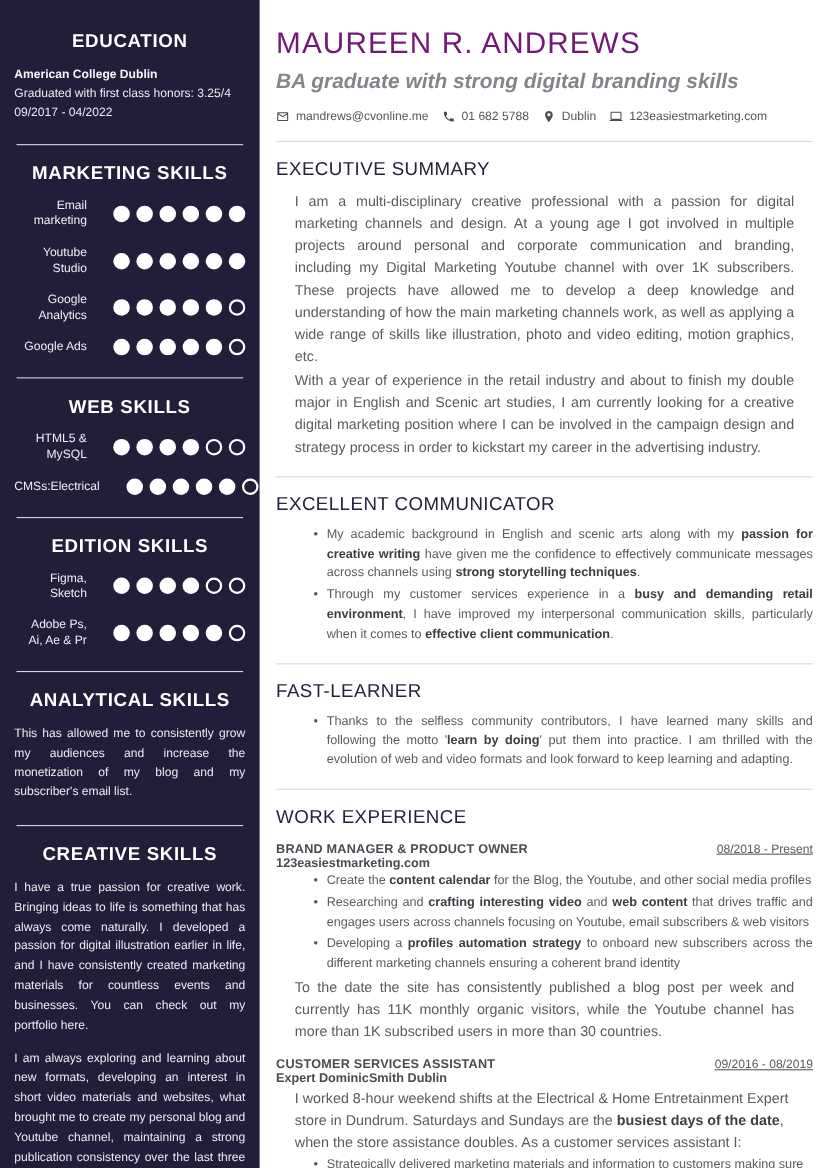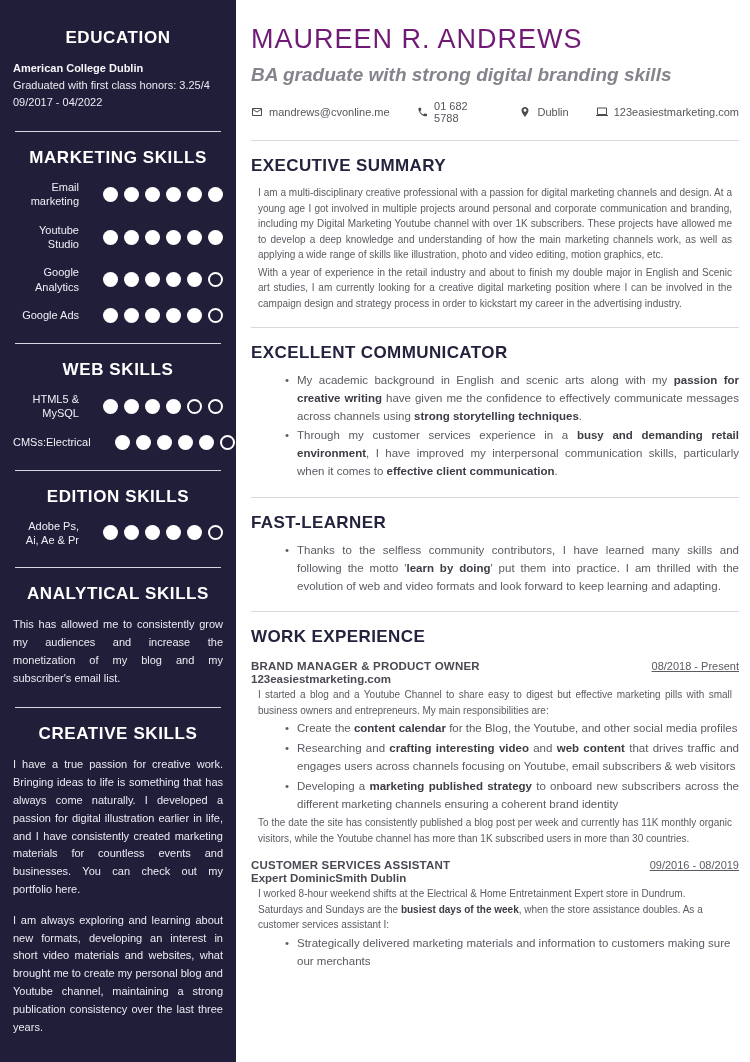--- a/index.html
+++ b/index.html
@@ -19,26 +19,26 @@
   .skill-dots{display:flex;gap:6px;flex-shrink:0;align-items:center;}
   .dot{width:15px;height:15px;border-radius:50%;box-sizing:border-box;}
   .dot.filled{background:#ffffff;}
   .dot.empty{border:2px solid #ffffff;background:transparent;}
   .sb-para{font-size:11px;line-height:1.62;text-align:justify;color:#eceaf2;margin:0 0 13px;}
 
   
   .main{flex:1;box-sizing:border-box;padding:24px 11px 0 15px;color:#5a5a62;overflow:hidden;}
   .name{font-size:27px;font-weight:normal;color:#701a75;letter-spacing:1px;margin:0;line-height:1.15;}
   .tagline{font-size:19px;font-style:italic;color:#84848c;margin:9px 0 0;font-weight:bold;}
-  .contacts{display:flex;align-items:center;gap:27px;margin:14px 0 0;font-size:11px;color:#55555c;}
+  .contacts{display:flex;align-items:center;gap:12px;margin:14px 0 0;font-size:11px;color:#55555c;}
   .contact-item{display:flex;align-items:center;gap:6px;}
   .contact-item svg{display:block;}
   .main-divider{height:1px;background:#d8d8dc;margin:16px 0 15px;}
-  .m-title{font-size:17px;font-weight:bold;color:var(--heading-color,#23233e);letter-spacing:.4px;margin:0 0 9px;}
-  .para{font-size:10px;line-height:1.55;margin:0 7px 2px;}
+  .m-title{font-size:17px;font-weight:normal;color:var(--heading-color,#23233e);letter-spacing:.4px;margin:0 0 9px;}
+  .para{font-size:13px;line-height:1.55;margin:0 17px 2px;}
   .justify{text-align:justify;}
   .b{font-weight:bold;color:#3d3d46;}
   .bullet{display:flex;padding-left:34px;margin:0 0 2px;}
   .bchar{width:12px;flex-shrink:0;font-size:11.5px;line-height:1.55;}
   .btext{flex:1;font-size:11.5px;line-height:1.55;}
   .job{margin:13px 0 0;}
   .job-head{display:flex;justify-content:space-between;align-items:baseline;}
   .job-title{font-size:11.5px;font-weight:bold;color:#4a4a52;letter-spacing:.2px;}
   .job-date{font-size:11px;color:#5a5a62;text-decoration:underline;}
   .job-company{font-size:11.5px;font-weight:bold;color:#4a4a52;margin:1px 0 2px;}
@@ -128,20 +128,31 @@
               <span class="dot filled"></span>
               <span class="dot filled"></span>
               <span class="dot empty"></span>
             </div>
           </div>
         </section>
         <div class="sb-divider"></div>
         <section class="sb-section">
           <div class="sb-title">EDITION SKILLS</div>
           <div class="skill-row">
+            <div class="skill-label">Figma, Sketch</div>
+            <div class="skill-dots">
+              <span class="dot filled"></span>
+              <span class="dot filled"></span>
+              <span class="dot filled"></span>
+              <span class="dot filled"></span>
+              <span class="dot empty"></span>
+              <span class="dot empty"></span>
+            </div>
+          </div>
+          <div class="skill-row">
             <div class="skill-label">Adobe Ps, Ai, Ae &amp; Pr</div>
             <div class="skill-dots">
               <span class="dot filled"></span>
               <span class="dot filled"></span>
               <span class="dot filled"></span>
               <span class="dot filled"></span>
               <span class="dot filled"></span>
               <span class="dot empty"></span>
             </div>
           </div>
@@ -220,42 +231,41 @@
         </section>
         <div class="main-divider"></div>
         <section class="m-section">
           <div class="m-title">WORK EXPERIENCE</div>
           <div class="job">
             <div class="job-head">
               <div class="job-title">BRAND MANAGER &amp; PRODUCT OWNER</div>
               <div class="job-date">08/2018 - Present</div>
             </div>
             <div class="job-company">123easiestmarketing.com</div>
-            <p class="para justify"><span>I started a blog and a Youtube Channel to share easy to digest but effective marketing pills with small business owners and entrepreneurs. My main responsibilities are:</span></p>
             <div class="bullet">
               <span class="bchar">•</span>
               <div class="btext justify"><span>Create the </span><span class="b">content calendar</span><span> for the Blog, the Youtube, and other social media profiles</span></div>
             </div>
             <div class="bullet">
               <span class="bchar">•</span>
               <div class="btext justify"><span>Researching and </span><span class="b">crafting interesting video</span><span> and </span><span class="b">web content</span><span> that drives traffic and engages users across channels focusing on Youtube, email subscribers &amp; web visitors</span></div>
             </div>
             <div class="bullet">
               <span class="bchar">•</span>
-              <div class="btext justify"><span>Developing a </span><span class="b">marketing published strategy</span><span> to onboard new subscribers across the different marketing channels ensuring a coherent brand identity</span></div>
+              <div class="btext justify"><span>Developing a </span><span class="b">profiles automation strategy</span><span> to onboard new subscribers across the different marketing channels ensuring a coherent brand identity</span></div>
             </div>
             <p class="para justify"><span>To the date the site has consistently published a blog post per week and currently has 11K monthly organic visitors, while the Youtube channel has more than 1K subscribed users in more than 30 countries.</span></p>
           </div>
           <div class="job">
             <div class="job-head">
               <div class="job-title">CUSTOMER SERVICES ASSISTANT</div>
               <div class="job-date">09/2016 - 08/2019</div>
             </div>
             <div class="job-company">Expert DominicSmith Dublin</div>
-            <p class="para"><span>I worked 8-hour weekend shifts at the Electrical &amp; Home Entretainment Expert store in Dundrum. Saturdays and Sundays are the </span><span class="b">busiest days of the week</span><span>, when the store assistance doubles. As a customer services assistant I:</span></p>
+            <p class="para"><span>I worked 8-hour weekend shifts at the Electrical &amp; Home Entretainment Expert store in Dundrum. Saturdays and Sundays are the </span><span class="b">busiest days of the date</span><span>, when the store assistance doubles. As a customer services assistant I:</span></p>
             <div class="bullet">
               <span class="bchar">•</span>
               <div class="btext"><span>Strategically delivered marketing materials and information to customers making sure our merchants </span></div>
             </div>
           </div>
         </section>
       </div>
   </div>
 </div>
 

